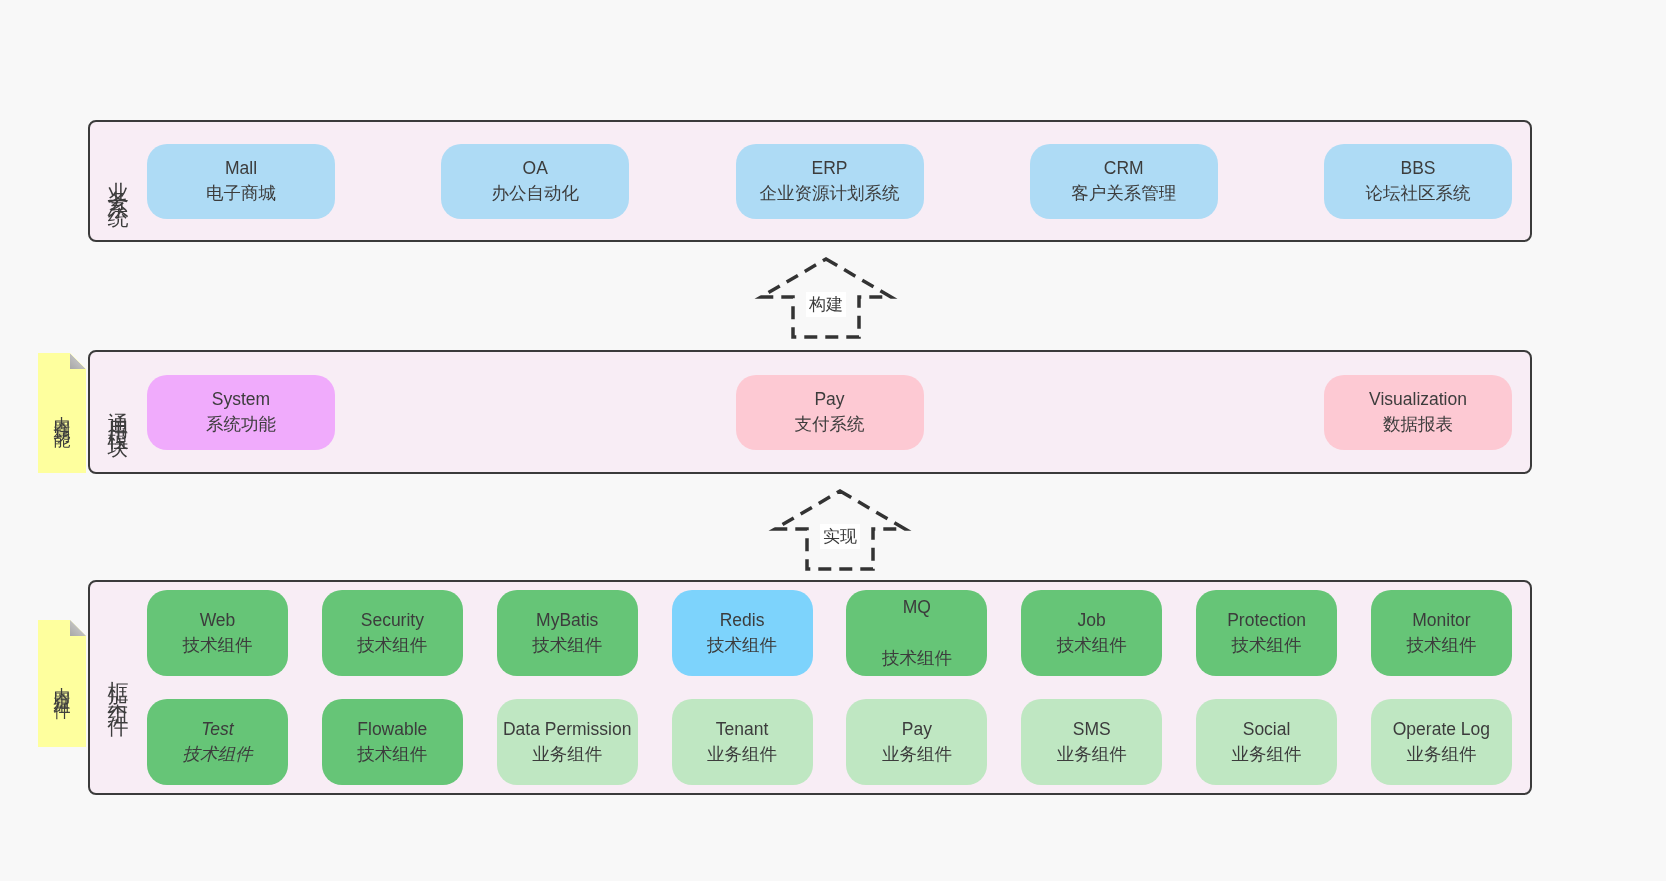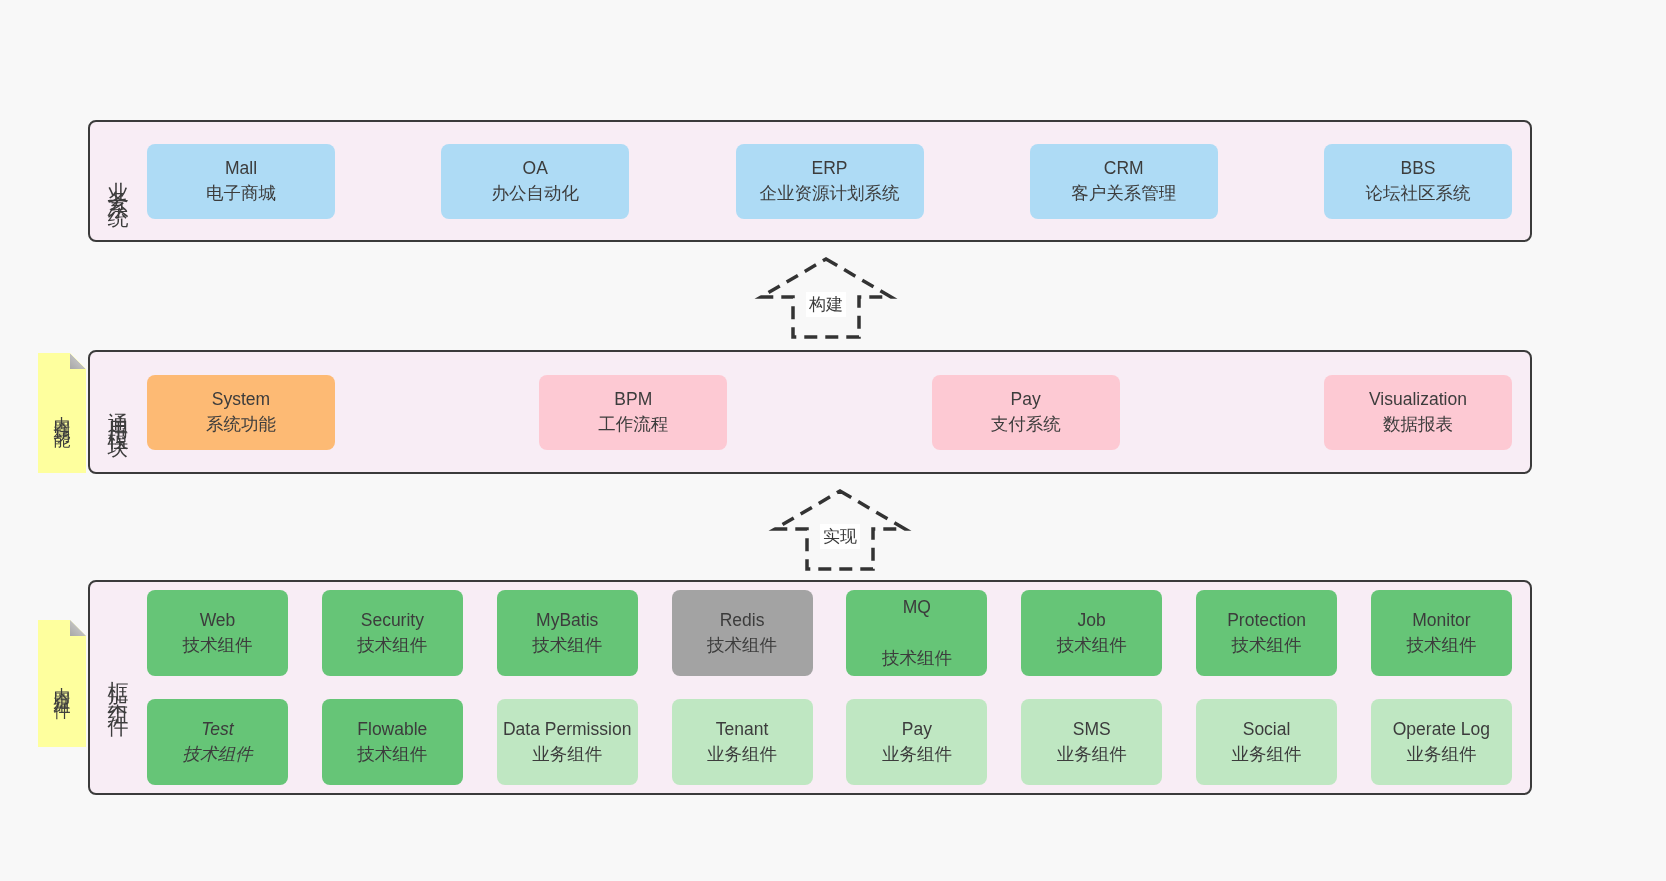--- a/index.html
+++ b/index.html
@@ -36,21 +36,21 @@
   .band-content{
     position:absolute;left:57px;right:18px;top:0;bottom:0;
     display:flex;flex-direction:column;justify-content:center;gap:23px;
   }
   .band-row{
     display:flex;justify-content:space-between;align-items:center;
   }
   
   .box{
     width:188px;height:75px;
-    border-radius:8px;
+    border-radius:20px;
     display:flex;flex-direction:column;justify-content:center;align-items:center;
     text-align:center;
     font-size:17.5px;line-height:1.45;
     color:var(--text,#3c3c3c);
   }
   .band-bottom .box{width:141px;height:86px;}
   
   .sticky{
     position:absolute;left:38px;width:48px;
     background:var(--sticky,#feff9e);
@@ -121,27 +121,23 @@
   </div>
 
   <div class="sticky sticky-mid">
     <span class="fold"></span>
     <span class="sticky-text">内置功能</span>
   </div>
   <section class="band band-mid">
     <div class="band-label">通用模块</div>
     <div class="band-content">
       <div class="band-row">
-          <div class="box" style="background: #fdba74;">
+          <div class="box" style="background: #f0abfc;">
             <div>System</div>
             <div>系统功能</div>
-          </div>
-          <div class="box" style="background: rgb(253, 201, 211);">
-            <div>BPM</div>
-            <div>工作流程</div>
           </div>
           <div class="box" style="background: rgb(253, 201, 211);">
             <div>Pay</div>
             <div>支付系统</div>
           </div>
           <div class="box" style="background: rgb(253, 201, 211);">
             <div>Visualization</div>
             <div>数据报表</div>
           </div>
         </div>
@@ -168,21 +164,21 @@
             <div>技术组件</div>
           </div>
           <div class="box" style="background: rgb(102, 197, 119);">
             <div>Security</div>
             <div>技术组件</div>
           </div>
           <div class="box" style="background: rgb(102, 197, 119);">
             <div>MyBatis</div>
             <div>技术组件</div>
           </div>
-          <div class="box" style="background: #a3a3a3;">
+          <div class="box" style="background: #7dd3fc;">
             <div>Redis</div>
             <div>技术组件</div>
           </div>
           <div class="box" style="background: rgb(102, 197, 119); gap: 26px;">
             <div>MQ</div>
             <div>技术组件</div>
           </div>
           <div class="box" style="background: rgb(102, 197, 119);">
             <div>Job</div>
             <div>技术组件</div>

